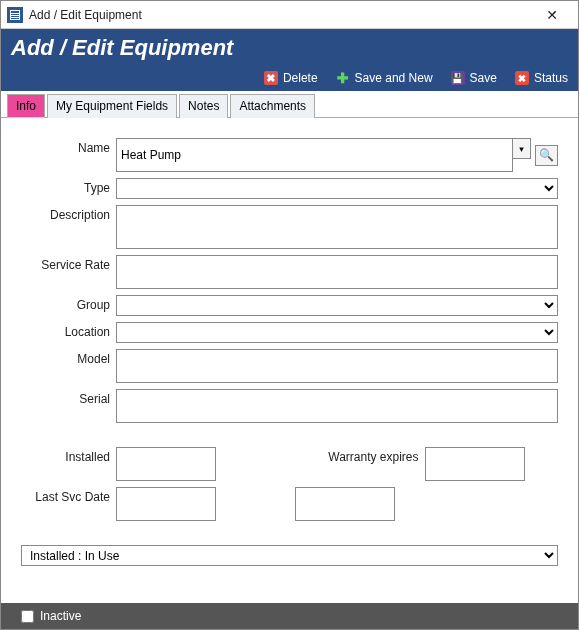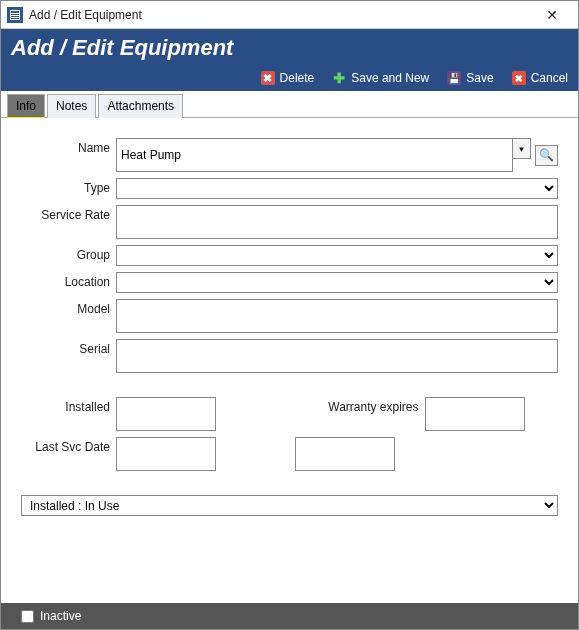--- a/index.html
+++ b/index.html
@@ -14,21 +14,21 @@
   .header h1 { font-size: 22px; font-weight: bold; font-style: italic; }
   .toolbar { background: #2b4d86; color: #fff; display: flex; justify-content: flex-end; padding: 4px 10px 6px; gap: 18px; }
   .toolbar .btn { display: inline-flex; align-items: center; gap: 5px; cursor: pointer; font-size: 12px; }
   .toolbar .ic { width: 14px; height: 14px; display: inline-flex; align-items: center; justify-content: center; border-radius: 2px; }
   .ic-delete { background: #d9534f; color: #fff; font-size: 11px; font-weight: bold; }
   .ic-plus { color: #5cd65c; font-size: 14px; font-weight: bold; }
   .ic-save { background: #6b3fa0; color: #fff; font-size: 10px; }
   .ic-cancel { background: #e74c3c; color: #fff; border-radius: 50%; font-size: 10px; font-weight: bold; }
   .tabs { display: flex; border-bottom: 1px solid #aaa; background: #fff; padding-left: 6px; margin-top: 2px; }
   .tab { padding: 4px 8px; border: 1px solid #aaa; border-bottom: none; margin-right: 2px; background: #eef2f7; font-size: 12px; cursor: pointer; position: relative; top: 1px; }
-  .tab.active { background: #737373; border-bottom: 1px solid #ffeb00; }
+  .tab.active { background: #ec4899; border-bottom: 1px solid #ffeb00; }
   .content { flex: 1; padding: 20px 20px 0 20px; overflow: auto; }
   .row { display: flex; align-items: flex-start; margin-bottom: 6px; }
   .row label { width: 95px; text-align: right; padding-right: 6px; padding-top: 3px; font-size: 12px; color: #222; }
   .row .field { flex: 1; display: flex; align-items: center; gap: 4px; }
   .row input[type="text"], .row select, .row textarea { border: 1px solid #888; font-size: 12px; padding: 2px 4px; font-family: inherit; }
   .row input[type="text"] { height: 34px; }
   .row select { height: 21px; background: #fff; }
   .row textarea { height: 44px; resize: none; }
   .w-full { width: 100%; }
   .w-short { width: 100px; }
@@ -73,26 +73,27 @@
     <span class="btn">
       <span class="ic ic-plus">✚</span>
       <span>Save and New</span>
     </span>
     <span class="btn">
       <span class="ic ic-save">💾</span>
       <span>Save</span>
     </span>
     <span class="btn">
       <span class="ic ic-cancel">✖</span>
-      <span>Cancel</span>
+      <span>Status</span>
     </span>
   </div>
 
   <div class="tabs">
     <div class="tab active">Info</div>
+    <div class="tab">My Equipment Fields</div>
     <div class="tab">Notes</div>
     <div class="tab">Attachments</div>
   </div>
 
   <div class="content">
 
     <div class="row">
       <label>Name</label>
       <div class="field">
         <div class="combo">
@@ -107,20 +108,26 @@
       </div>
     </div>
 
     <div class="row">
       <label>Type</label>
       <div class="field">
         <select class="w-full"></select>
       </div>
     </div>
 
+    <div class="row">
+      <label>Description</label>
+      <div class="field">
+        <textarea class="w-full" style=""></textarea>
+      </div>
+    </div>
 
 
     <div class="row">
       <label>Service Rate</label>
       <div class="field">
         <input type="text" class="w-full" value="" style="">
       </div>
     </div>
 
     <div class="row">

